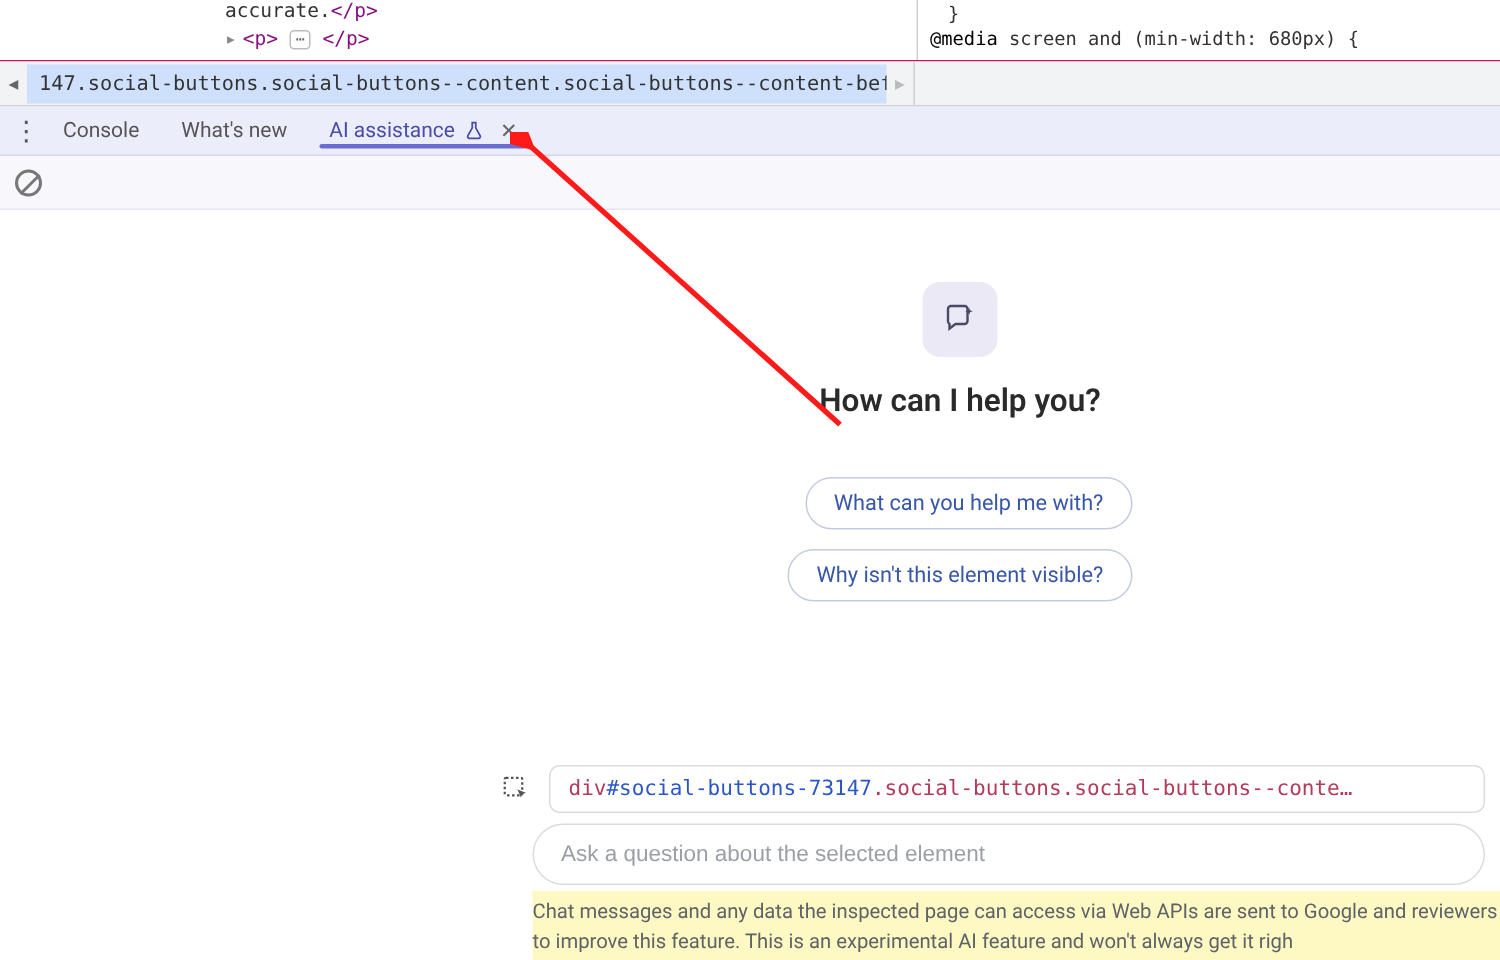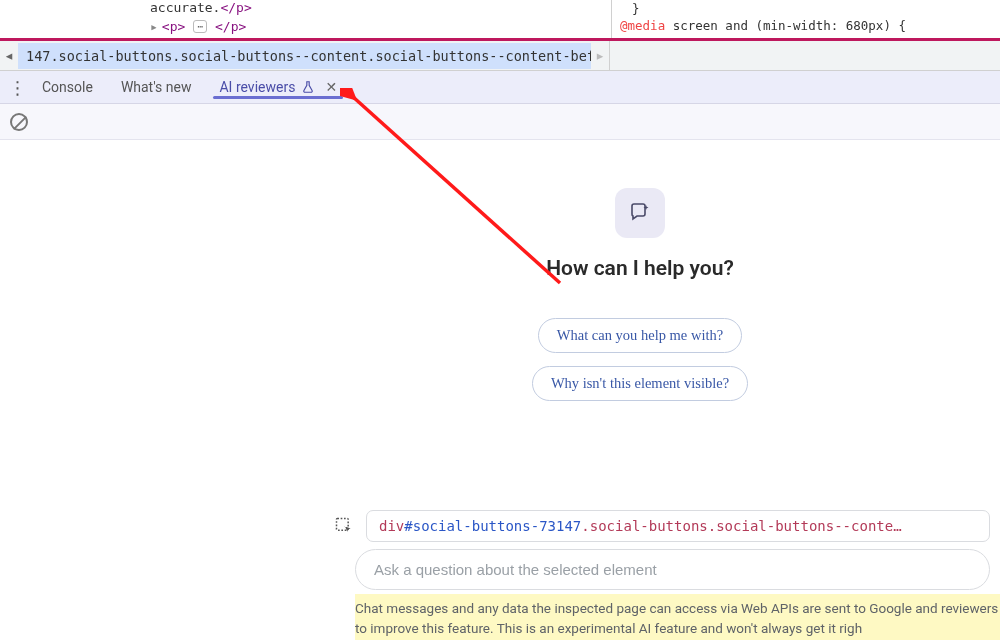--- a/index.html
+++ b/index.html
@@ -12,21 +12,21 @@
     height: 640px;
     overflow: hidden;
     position: relative;
   }
   .mono { font-family: "SF Mono", Menlo, Consolas, monospace; }
 
   
   .elements-pane {
     display: flex;
     height: 41px;
-    border-bottom: 3px solid #be185d;
+    border-bottom: 1px solid #be185d;
   }
   .elements-left {
     flex: 0 0 611px;
     position: relative;
     overflow: hidden;
     background: #fff;
   }
   .dom-snippet {
     position: absolute;
     top: -2px;
@@ -53,21 +53,21 @@
     background: #fff;
     border-left: 1px solid #d0d0d0;
     padding: 0 8px;
     font-size: 12.5px;
     line-height: 17px;
     overflow: hidden;
     position: relative;
   }
   .css-brace { color: #333; text-indent: 12px; }
   .css-rule { color: #333; }
-  .css-at { color: #ef4444; }
+  .css-at { color: #000000; }
 
   
   .breadcrumb-bar {
     height: 30px;
     display: flex;
     align-items: center;
     background: #f1f3f4;
     border-bottom: 1px solid #d0d0d0;
     font-size: 13px;
   }
@@ -206,23 +206,22 @@
   .hero-title {
     font-size: 21px;
     font-weight: 600;
     color: #2a2a2a;
   }
   .suggestions {
     margin-top: 38px;
     display: flex;
     flex-direction: column;
     gap: 13px;
-    align-items: center;
+    align-items: flex-end;
     margin-left: 280px;
-    font-family: Liberation Serif, serif;
   }
   .chip {
     border: 1px solid #c2cce0;
     border-radius: 18px;
     padding: 8px 18px;
     font-size: 14.5px;
     color: #3857a6;
     cursor: pointer;
     background: #fff;
   }
@@ -330,21 +329,21 @@
 
 <div class="drawer-tabs">
   <div class="kebab">⋮</div>
   <div class="tab">
     <span>Console</span>
   </div>
   <div class="tab">
     <span>What's new</span>
   </div>
   <div class="tab active">
-    <span>AI reviewers</span>
+    <span>AI assistance</span>
     <svg class="flask-icon" viewBox="0 0 24 24" fill="none" stroke="#4a4da8" stroke-width="2">
       <path d="M9 3h6M10 3v6l-5 9a2 2 0 0 0 1.8 3h10.4a2 2 0 0 0 1.8-3l-5-9V3"></path>
     </svg>
     <span class="tab-close">✕</span>
   </div>
 </div>
 
 <div class="ai-toolbar">
   <div class="nosymbol"></div>
 </div>

